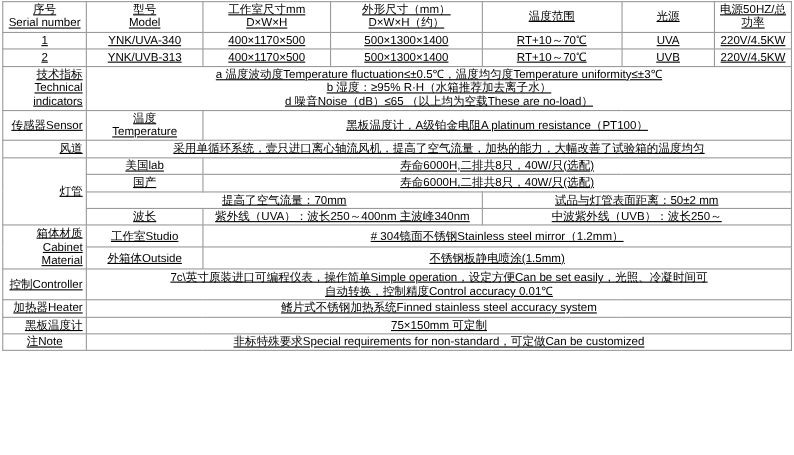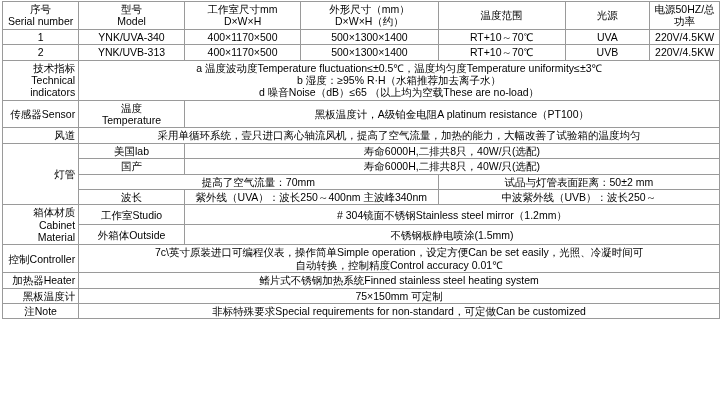--- a/index.html
+++ b/index.html
@@ -12,20 +12,21 @@
     height: 414px;
     font-family: "Liberation Sans", sans-serif;
     color: #000;
     overflow: hidden;
   }
   table.spec {
     border-collapse: collapse;
     width: 718px;
     margin: 1px 0 0 2px;
     table-layout: fixed;
+    text-decoration: underline;
   }
   table.spec td, table.spec th {
     border: 1px solid #9a9a9a;
     font-size: 10.5px;
     line-height: 1.18;
     padding: 1px 3px;
     vertical-align: middle;
     font-weight: normal;
   }
   .hdr {
@@ -177,21 +178,21 @@
     <tr>
       <td class="lbl">控制Controller</td>
       <td class="lft" colspan="6">
         <span class="cellwrap">7c\英寸原装进口可编程仪表，操作简单Simple operation，设定方便Can be set easily，光照、冷凝时间可</span>
         <span class="cellwrap">自动转换，控制精度Control accuracy 0.01℃</span>
       </td>
     </tr>
 
     <tr>
       <td class="lbl">加热器Heater</td>
-      <td class="lft" colspan="6">鳍片式不锈钢加热系统Finned stainless steel heating system</td>
+      <td class="lft" colspan="6">鳍片式不锈钢加热系统Finned stainless steel accuracy system</td>
     </tr>
 
     <tr>
       <td class="lbl">黑板温度计</td>
       <td class="lft" colspan="6">75×150mm  可定制</td>
     </tr>
 
     <tr>
       <td class="lbl note">注Note</td>
       <td class="note note-red" colspan="6">非标特殊要求Special requirements for non-standard，可定做Can be customized</td>

